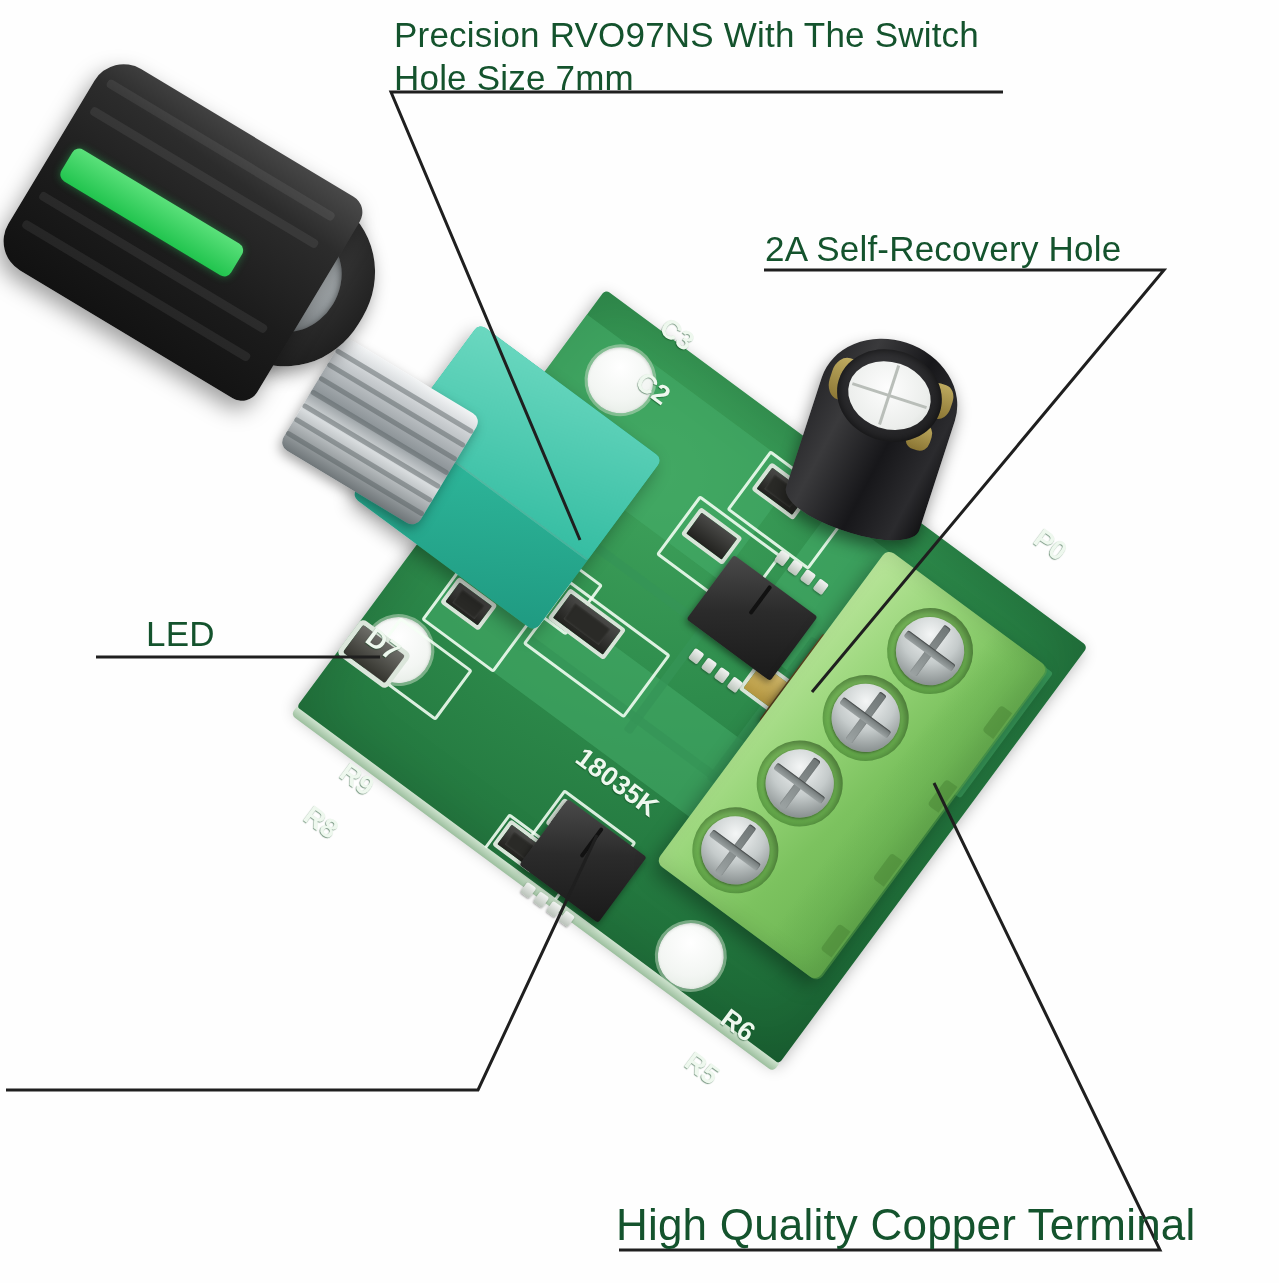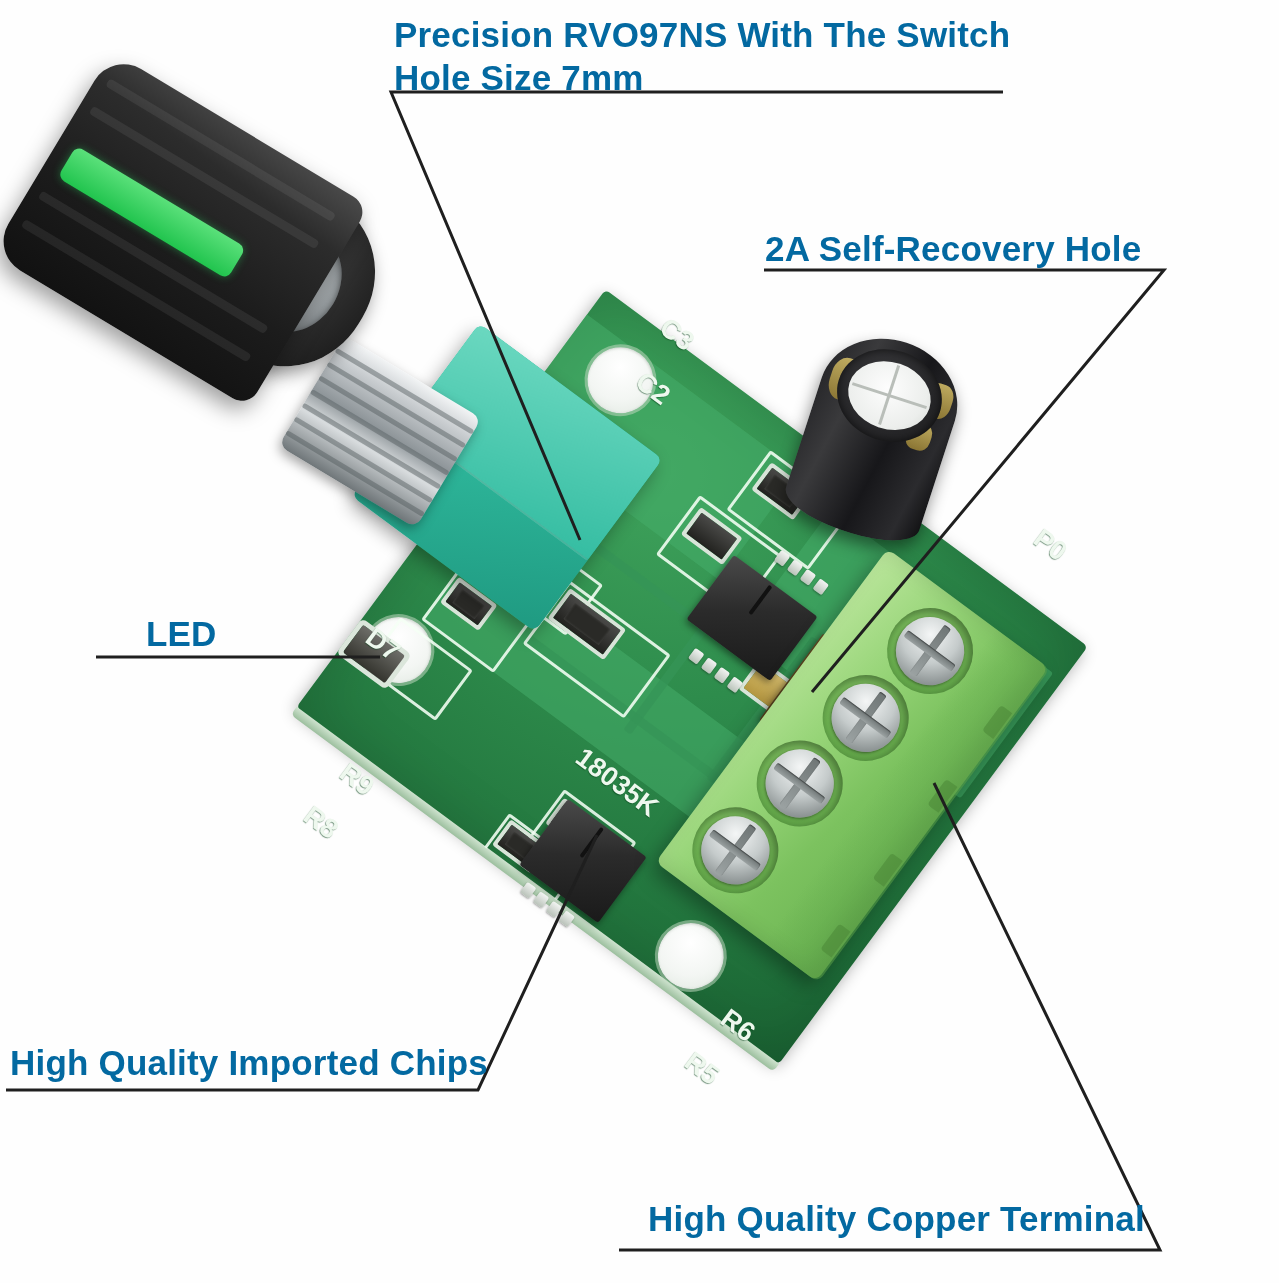--- a/index.html
+++ b/index.html
@@ -6,29 +6,29 @@
   html,body{margin:0;padding:0;background:#ffffff;}
   body{
     width:1279px;height:1283px;position:relative;overflow:hidden;
     font-family:"Liberation Sans","DejaVu Sans",sans-serif;
     background:#fefefe;
   }
   #stage{position:absolute;inset:0;width:1279px;height:1283px;}
 
   
   .callout{
-    position:absolute;color:#0369a1;letter-spacing:.2px;
+    position:absolute;color:#14532d;letter-spacing:.2px;
     line-height:1.22;white-space:pre-line;
-    font-weight:700;
+    font-weight:400;
   }
   #c-pot{left:394px;top:14px;font-size:35px;}
   #c-fuse{left:765px;top:228px;font-size:35px;}
   #c-led{left:146px;top:613px;font-size:35px;}
   #c-chips{left:10px;top:1042px;font-size:35px;}
-  #c-term{left:648px;top:1198px;font-size:35px;}
+  #c-term{left:616px;top:1198px;font-size:44px;}
 
   
   #lines{position:absolute;left:0;top:0;width:1279px;height:1283px;pointer-events:none;}
 
   
   #photo{position:absolute;left:0;top:0;width:1279px;height:1283px;}
 
   
   .pcb{
     position:absolute;
@@ -382,21 +382,20 @@
     <path d="M619,1250 L1160,1250 L934,783" fill="none" stroke="#1f1f1f" stroke-width="3"></path>
   </svg>
 
   <div class="callout" id="c-pot">Precision RVO97NS With The Switch
 Hole Size 7mm</div>
 
   <div class="callout" id="c-fuse">2A Self-Recovery Hole</div>
 
   <div class="callout" id="c-led">LED</div>
 
-  <div class="callout" id="c-chips">High Quality Imported Chips</div>
 
   <div class="callout" id="c-term">High Quality Copper Terminal</div>
 
 <div style="position: absolute; left: 0px; top: 0px; width: 1279px; height: 1283px; pointer-events: none;">
       <div class="silk" style="left: 672px; top: 312px; font-size: 27px; transform: rotate(36.5deg); transform-origin: 0px 0px;">C3</div>
       <div class="silk" style="left: 648px; top: 366px; font-size: 27px; transform: rotate(36.5deg); transform-origin: 0px 0px;">C2</div>
       <div class="silk" style="left: 1046px; top: 523px; font-size: 27px; transform: rotate(36.5deg); transform-origin: 0px 0px;">P0</div>
       <div class="silk" style="left: 378px; top: 622px; font-size: 27px; transform: rotate(36.5deg); transform-origin: 0px 0px;">D7</div>
       <div class="silk" style="left: 352px; top: 757px; font-size: 27px; transform: rotate(36.5deg); transform-origin: 0px 0px;">R9</div>
       <div class="silk" style="left: 316px; top: 800px; font-size: 27px; transform: rotate(36.5deg); transform-origin: 0px 0px;">R8</div>

